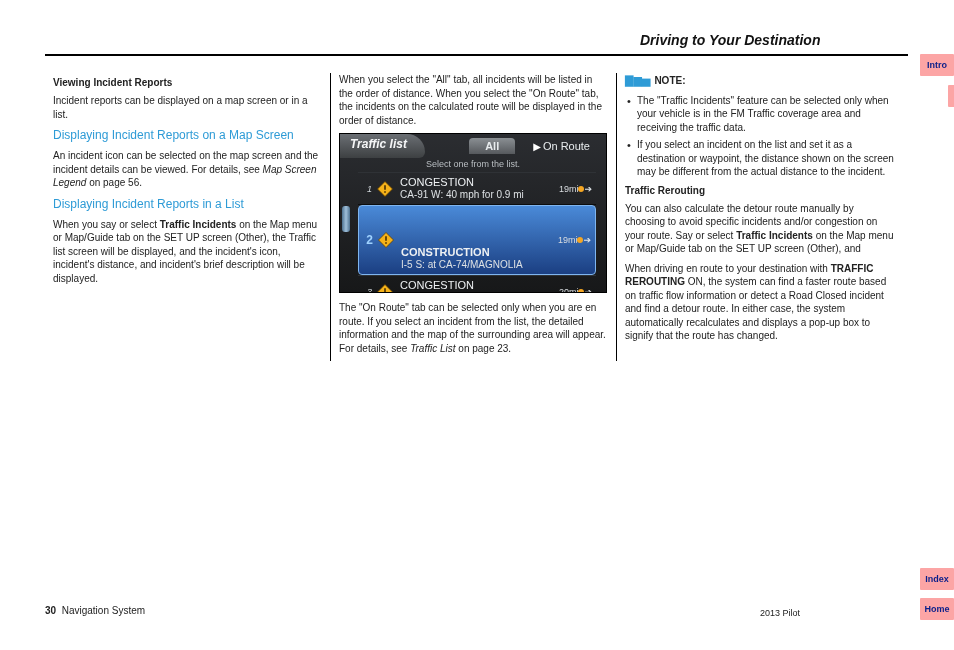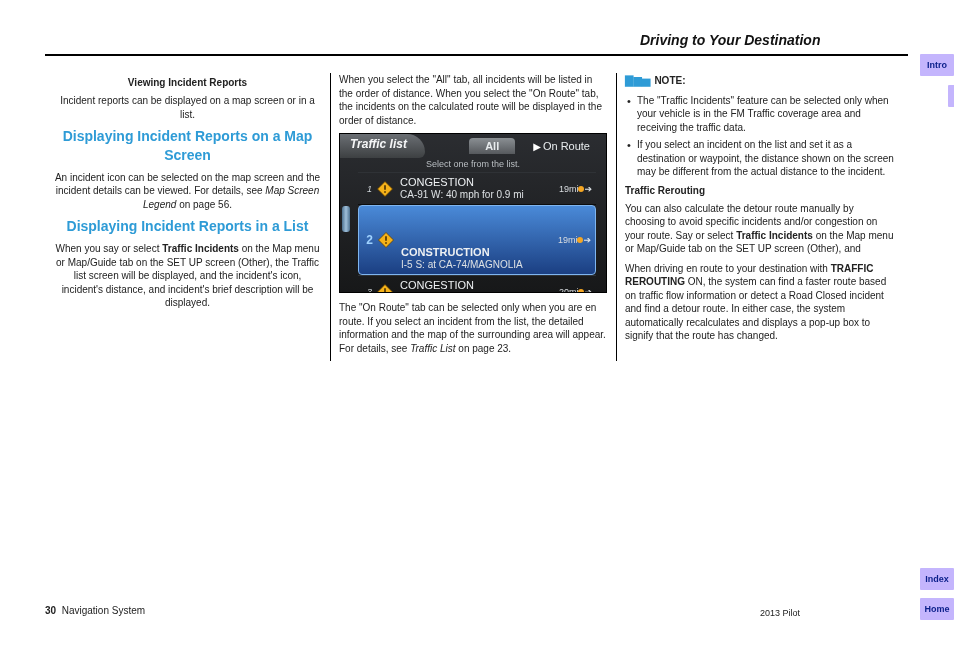--- a/index.html
+++ b/index.html
@@ -2,29 +2,29 @@
 <html><head>
   <meta charset="utf-8">
   <style>
     * { margin: 0; padding: 0; box-sizing: border-box; }
     body { font-family: Arial, Helvetica, sans-serif; font-size: 10px; color: #222; width: 954px; height: 650px; position: relative; background: #fff; }
 
     .hr-top { position: absolute; left: 45px; top: 54px; width: 863px; height: 2px; background: #000; }
 
     .columns { position: absolute; left: 45px; top: 73px; width: 863px; display: flex; }
     .col { width: 286px; padding: 0 8px; }
-    .col1 { border-right: 1px solid #000; width: 286px; text-align: center; }
+    .col1 { border-right: 1px solid #000; width: 286px; }
     .col2 { border-right: 1px solid #000; width: 286px; }
     .col3 { width: 286px; }
 
     .col p, .col li { line-height: 1.35; }
     .col p { margin-bottom: 6px; }
 
     h4.side-title { font-size: 10px; font-weight: bold; margin: 4px 0 6px 0; }
-    .subhead { color: #2e9bd6; font-size: 14px; font-weight: bold; margin: 4px 0 4px 0; }
+    .subhead { color: #2e9bd6; font-size: 12px; font-weight: normal; margin: 4px 0 4px 0; }
     .bold { font-weight: bold; }
     .toc-ico { color: #2e9bd6; font-size: 11px; margin-right: 4px; }
 
     ul.bullets { list-style: none; margin: 4px 0 6px 0; padding-left: 0; }
     ul.bullets li { position: relative; padding-left: 12px; margin-bottom: 4px; }
     ul.bullets li::before { content: "•"; position: absolute; left: 2px; top: 0; font-size: 11px; }
 
     
     .nav-screen { margin-top: 2px; width: 268px; height: 160px; background: linear-gradient(#2b2d31,#171819); border: 1px solid #000; position: relative; overflow: hidden; }
     .nav-header { height: 24px; display: flex; align-items: stretch; }
@@ -44,21 +44,21 @@
     .t-text { flex: 1; color: #eef1f3; font-size: 11px; line-height: 1.2; }
     .t-text .line1 { font-weight: normal; }
     .t-text .line2 { font-size: 10px; color: #dde1e4; }
     .t-dist { color: #d9dde0; font-size: 9px; white-space: nowrap; display: flex; align-items: center; gap: 0; }
     .t-dist .dot { width: 6px; height: 6px; background: #f5a623; border-radius: 50%; display: inline-block; }
     .t-dist .arrow { font-size: 9px; color: #dfe3e6; }
 
     .t-item.sel { background: linear-gradient(#4a8ad8,#1b3f82); border: 1px solid #7fb5ef; border-radius: 4px; }
     .t-item.sel .idx { color: #9fd2ff; font-weight: bold; font-size: 12px; font-style: normal; }
     .t-item.sel .t-text .line1 { font-weight: bold; margin-top: 37px; }
-    .side-btn { width: 34px; height: 22px; background: #c4b5fd; color: #0a1f8a; font-size: 9px; font-weight: bold; display: flex; align-items: center; justify-content: center; border-radius: 1px; cursor: pointer; margin-bottom: 9px; }
+    .side-btn { width: 34px; height: 22px; background: #fca5a5; color: #0a1f8a; font-size: 9px; font-weight: bold; display: flex; align-items: center; justify-content: center; border-radius: 1px; cursor: pointer; margin-bottom: 9px; }
     .btn-intro { position: absolute; left: 920px; top: 54px; }
     .btn-sec   { position: absolute; left: 948px; top: 85px; }
     .btn-sec.sec { color: #0a3b7a; }
     .btn-index { position: absolute; left: 920px; top: 568px; }
     .btn-home  { position: absolute; left: 920px; top: 598px; }
     .page-no { position: absolute; left: 45px; top: 605px; font-size: 10px; font-weight: bold; }
 
     .header-title { position: absolute; left: 640px; top: 32px; font-size: 14px; font-style: italic; font-weight: bold; color: #111; }
 
   </style>

